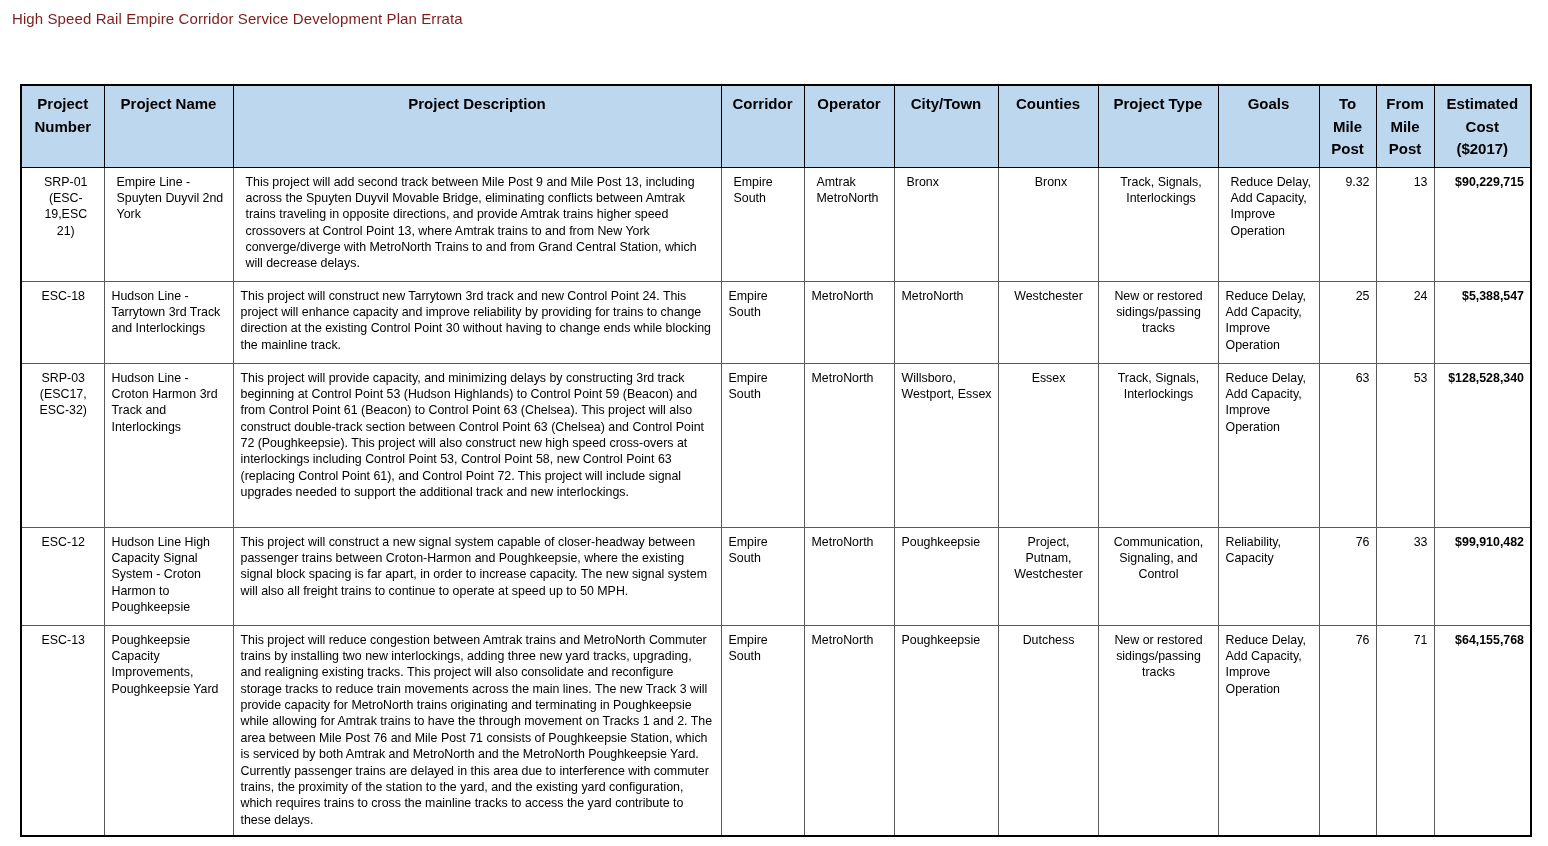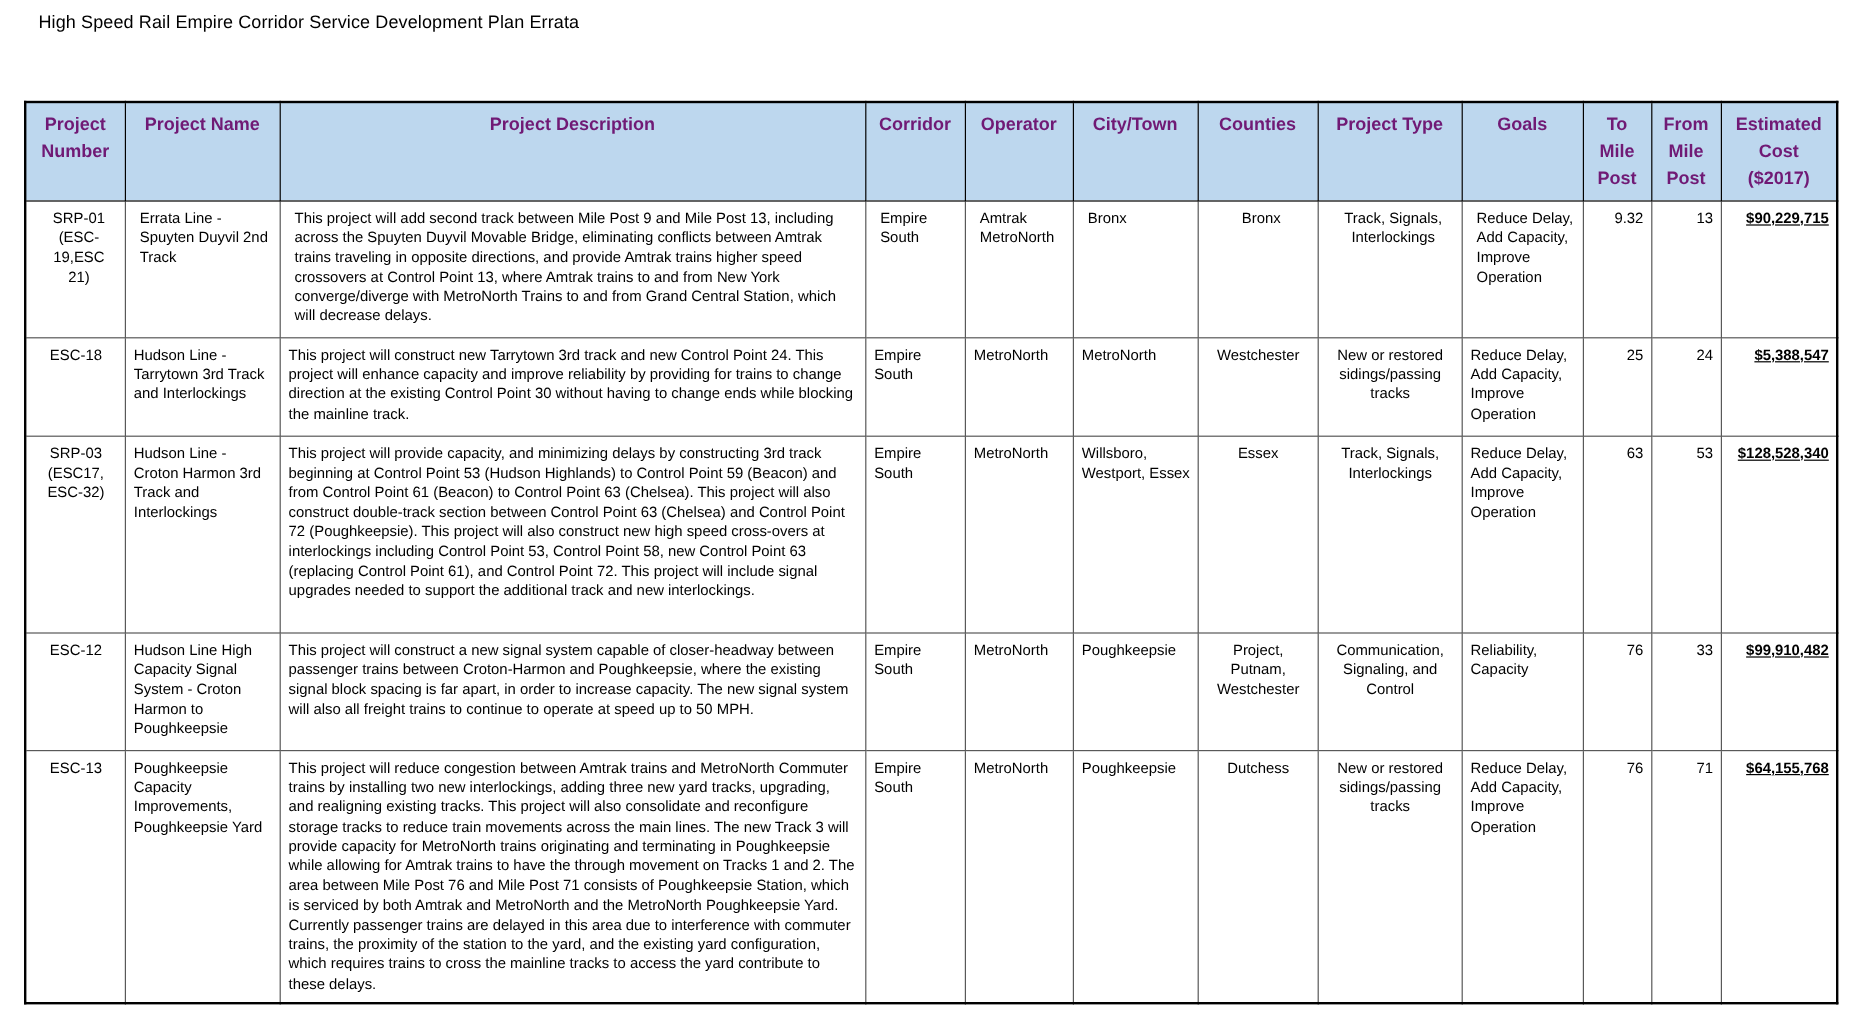--- a/index.html
+++ b/index.html
@@ -1,48 +1,48 @@
 <!DOCTYPE html>
 <html><head>
 <meta charset="utf-8">
 <style>
   * { box-sizing: border-box; margin: 0; padding: 0; }
   html, body { width: 1548px; height: 846px; background: #ffffff; overflow: hidden; }
   body { font-family: "Liberation Sans", sans-serif; color: #000; }
   .doc { position: relative; width: 1548px; height: 846px; }
 
   .doc-title {
-    position: absolute; left: 32px; top: 10px;
-    font-size: 15px; color: #000000; letter-spacing: .1px;
+    position: absolute; left: 12px; top: 10px;
+    font-size: 15px; color: #7f1d1d; letter-spacing: .1px;
   }
   .doc-subtitle {
     position: absolute; left: 20px; top: 54px;
     font-family: "Liberation Serif", serif; font-style: italic;
     font-size: 16px; color: #5c6676; letter-spacing: .2px;
   }
 
   table.grid {
     position: absolute; left: 20px; top: 84px;
     width: 1510px; table-layout: fixed;
     border-collapse: collapse; border: 2px solid #000;
   }
   table.grid th {
     background: #bdd7ee; border: 1.5px solid #000;
     font-size: 15px; font-weight: bold; text-align: center; vertical-align: top;
-    padding: 7px 4px 6px 4px; line-height: 1.5; color: #701a75;
+    padding: 7px 4px 6px 4px; line-height: 1.5; color: #000000;
   }
   table.grid td {
     border: 1px solid #595959; vertical-align: top;
     font-size: 12.4px; line-height: 1.32; padding: 6px 6px 5px 7px;
     background: #fff;
   }
   td.al-left   { text-align: left; }
   td.al-center { text-align: center; }
   td.al-right  { text-align: right; padding-right: 10px; }
-  td.cost      { font-weight: bold; padding-right: 7px; text-decoration: underline; }
+  td.cost      { font-weight: bold; padding-right: 7px; }
   tr.row-0 td { height: 114px; padding-left: 12px; }
   tr.row-1 td { height: 82px; }
   tr.row-2 td { height: 164px; }
   tr.row-3 td { height: 98px; }
   tr.row-4 td { height: 211px; margin-top: 20px; }
 </style>
 </head>
 <body>
 
 <div class="doc">
@@ -75,21 +75,21 @@
         <th>Project Type</th>
         <th>Goals</th>
         <th>To Mile Post</th>
         <th>From Mile Post</th>
         <th>Estimated Cost ($2017)</th>
       </tr>
     </thead>
     <tbody id="table-body">
         <tr class="row-0">
           <td class="al-center">SRP-01 (ESC-19,ESC 21)</td>
-          <td class="al-left">Errata Line - Spuyten Duyvil 2nd Track</td>
+          <td class="al-left">Empire Line - Spuyten Duyvil 2nd York</td>
           <td class="al-left">This project will add second track between Mile Post 9 and Mile Post 13, including across the Spuyten Duyvil Movable Bridge, eliminating conflicts between Amtrak trains traveling in opposite directions, and provide Amtrak trains higher speed crossovers at Control Point 13, where Amtrak trains to and from New York converge/diverge with MetroNorth Trains to and from Grand Central Station, which will decrease delays.</td>
           <td class="al-left">Empire South</td>
           <td class="al-left">Amtrak MetroNorth</td>
           <td class="al-left">Bronx</td>
           <td class="al-center">Bronx</td>
           <td class="al-center">Track, Signals, Interlockings</td>
           <td class="al-left">Reduce Delay, Add Capacity, Improve Operation</td>
           <td class="al-right">9.32</td>
           <td class="al-right">13</td>
           <td class="al-right cost">$90,229,715</td>

